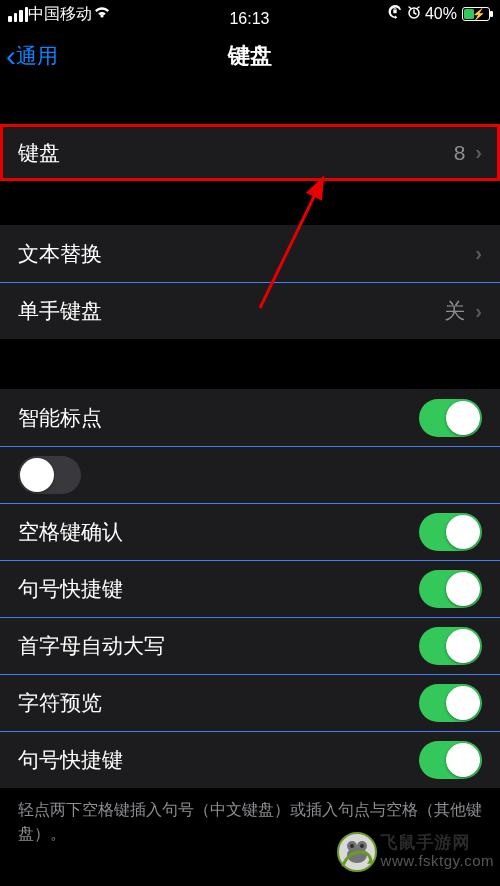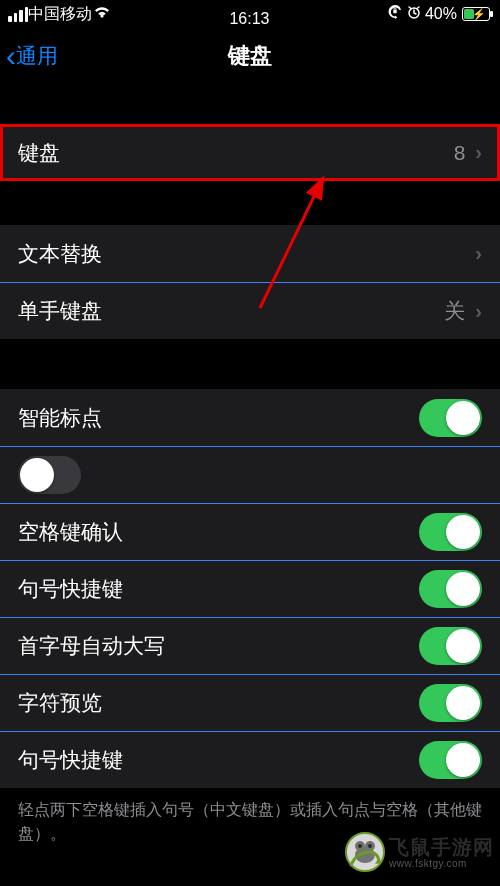--- a/index.html
+++ b/index.html
@@ -34,22 +34,22 @@
   .toggle { width: 63px; height: 38px; border-radius: 19px; position: relative; transition: .2s; }
   .toggle.on { background: #34c759; }
   .toggle.off { background: #39393d; }
   .toggle .knob { position: absolute; top: 2px; width: 34px; height: 34px; background: #fff; border-radius: 50%; box-shadow: 0 1px 3px rgba(0,0,0,.4); }
   .toggle.on .knob { right: 2px; }
   .toggle.off .knob { left: 2px; }
   .footer { color: #8e8e93; font-size: 16px; line-height: 1.5; padding: 10px 18px 20px; }
   .arrow-overlay { position: absolute; left: 150px; top: 158px; pointer-events: none; }
   .watermark { position: absolute; right: 6px; bottom: 14px; display: flex; align-items: center; gap: 4px; opacity: .85; }
   .watermark .logo { width: 40px; height: 40px; }
-  .watermark .txt1 { color: #333; font-size: 20px; font-weight: 700; letter-spacing: 1px; }
-  .watermark .txt2 { color: #666; font-size: 10px; letter-spacing: .5px; }
+  .watermark .txt1 { color: #333; font-size: 17px; font-weight: 700; letter-spacing: 1px; }
+  .watermark .txt2 { color: #666; font-size: 15px; letter-spacing: .5px; }
   .wm-col{display:flex;flex-direction:column;line-height:1.1;}
 </style>
 </head>
 <body>
 
 <div class="status-bar">
   <div class="status-left">
     <span class="signal">
         <span></span>
         <span></span>

